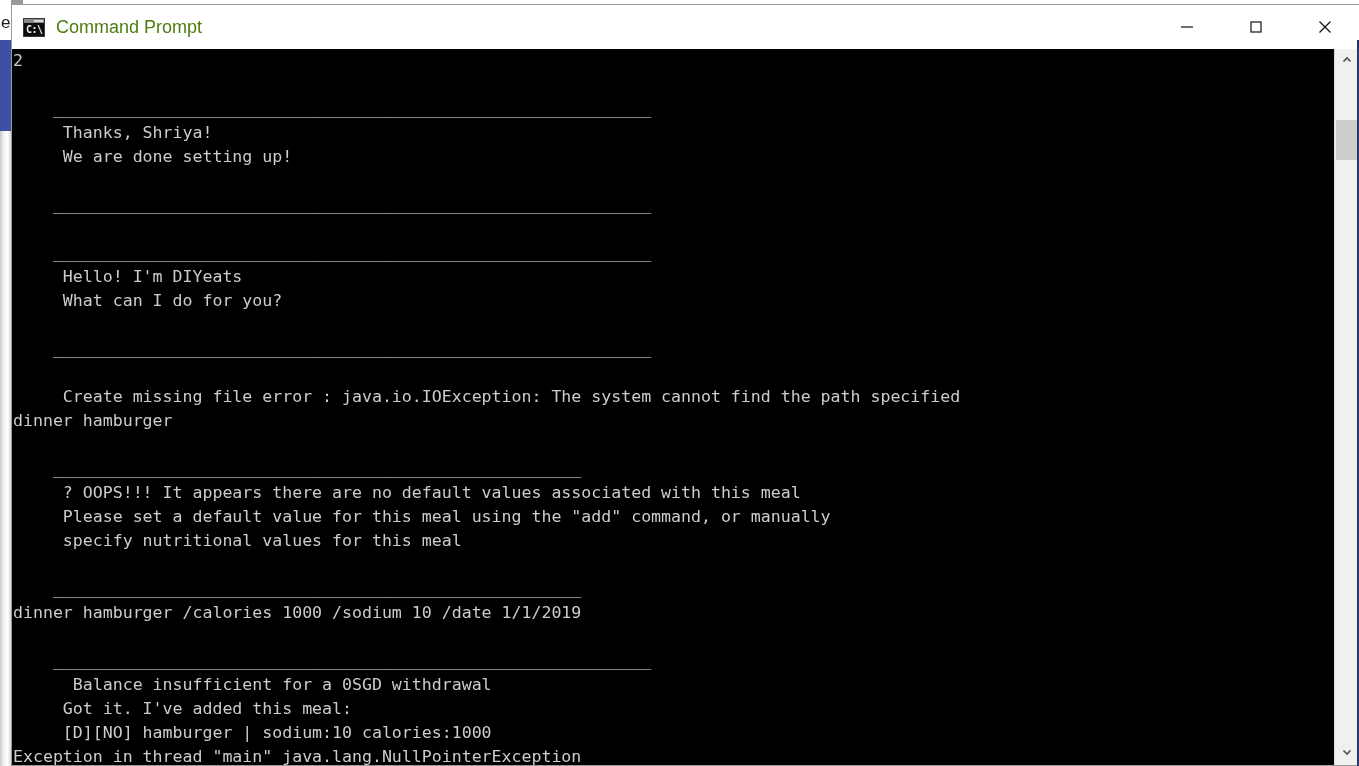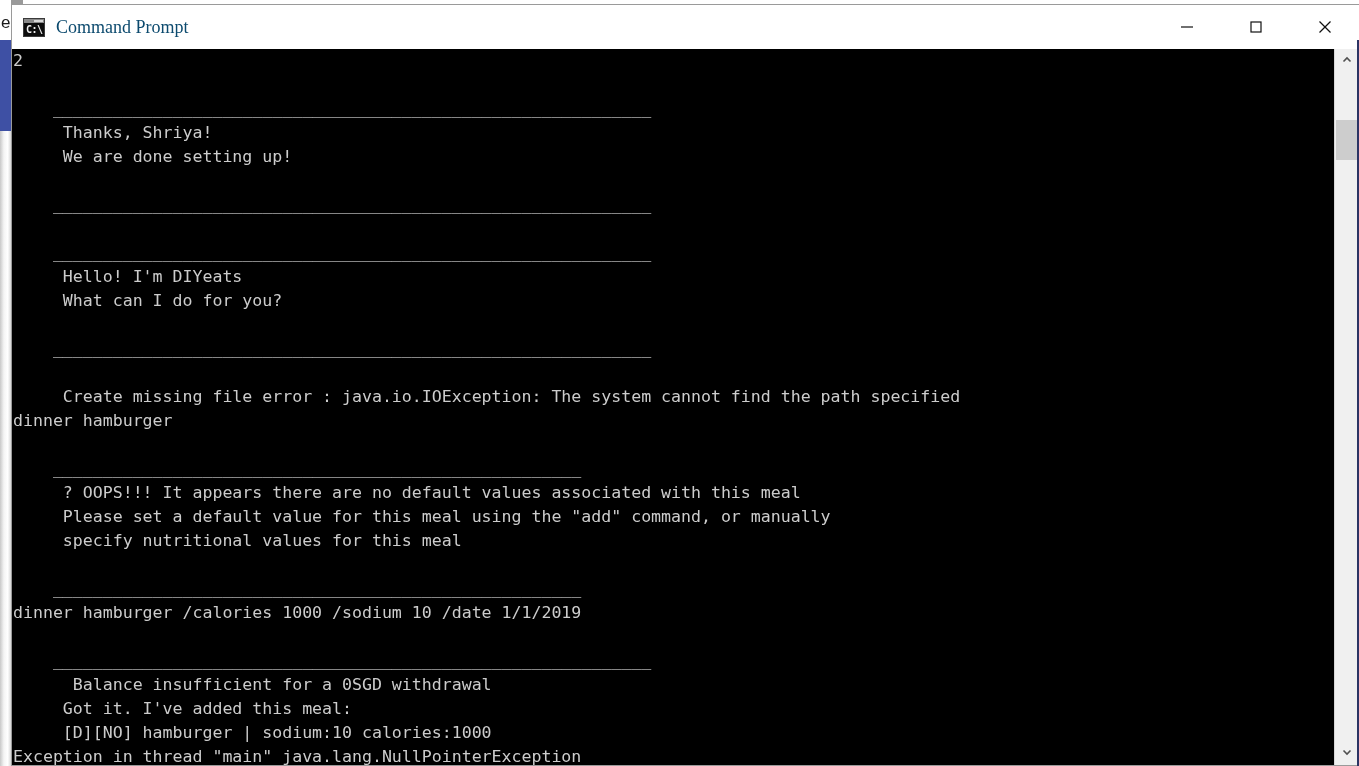--- a/index.html
+++ b/index.html
@@ -105,23 +105,23 @@
     left: 2px;
     top: 4px;
     font-family: "DejaVu Sans Mono", monospace;
     font-size: 10px;
     font-weight: bold;
     color: #f0f0f0;
     line-height: 13px;
     letter-spacing: -0.5px;
   }
   #title-text {
-    font-family: Liberation Serif, serif;
+    font-family: Liberation Sans, sans-serif;
     font-size: 18px;
-    color: #0c4a6e;
+    color: #4d7c0f;
     white-space: nowrap;
   }
   #win-controls {
     position: absolute;
     right: 0;
     top: 0;
     height: 44px;
     display: flex;
   }
   .win-btn {

